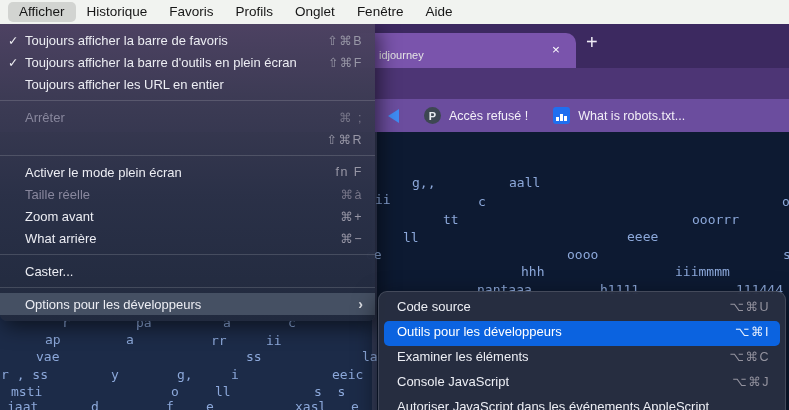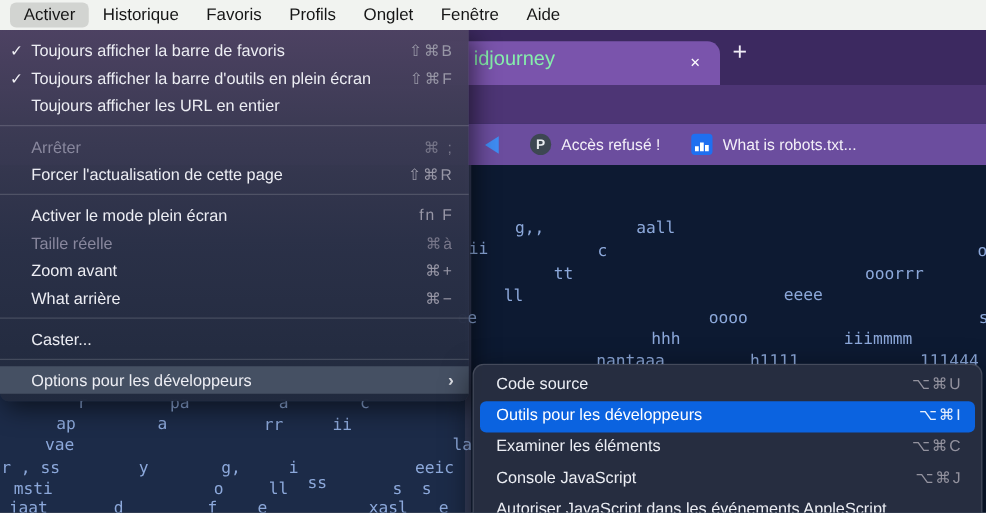--- a/index.html
+++ b/index.html
@@ -7,21 +7,21 @@
   .screen{position:relative;width:789px;height:410px;overflow:hidden;background:#0d1a32;}
 
   
   .menubar{position:absolute;top:0;left:0;right:0;height:24px;background:#f1f3f0;display:flex;align-items:center;padding-left:8px;z-index:50;}
   .mb-item{font-size:13.5px;color:#161616;padding:0 11px;height:20px;line-height:20px;border-radius:5px;white-space:nowrap;}
   .mb-item.active{background:#d2d4d1;}
 
   
   .tabbar{position:absolute;top:24px;left:0;right:0;height:44px;background:#3c2960;}
   .tab{position:absolute;left:352px;top:9px;width:224px;height:35px;background:#7a54ac;border-radius:10px 10px 0 0;}
-  .tab-title{position:absolute;left:27px;top:6px;font-size:16px;color:#86efac;white-space:nowrap;}
+  .tab-title{position:absolute;left:27px;top:16px;font-size:11px;color:#e5e5e5;white-space:nowrap;}
   .tab-close{position:absolute;right:16px;top:9px;font-size:13.5px;color:#fff;}
   .newtab{position:absolute;left:586px;top:7px;font-size:20px;font-weight:300;color:#f0ecf6;}
   .toolbar{position:absolute;top:68px;left:0;right:0;height:31px;background:#4d3575;}
   .bookmarksbar{position:absolute;top:99px;left:0;right:0;height:33px;background:#6b4d9e;display:flex;align-items:center;gap:25px;padding-left:388px;}
   .bookmark{display:flex;align-items:center;gap:8px;color:#f3eff8;font-size:12.5px;white-space:nowrap;}
   .bm-tri{width:0;height:0;border-top:7px solid transparent;border-bottom:7px solid transparent;border-right:11px solid #3f8cf3;}
   .bm-pb{width:17px;height:17px;border-radius:50%;background:#3d4752;color:#e8ecef;font-size:11px;font-weight:bold;display:flex;align-items:center;justify-content:center;}
   .bm-chart{width:17px;height:17px;border-radius:3px;background:#1f6ff0;display:flex;align-items:flex-end;justify-content:center;gap:1.5px;padding-bottom:3px;box-sizing:border-box;}
   .bm-chart i{display:block;width:2.5px;background:#fff;}
   .bm-chart i:nth-child(1){height:4px;}
@@ -107,41 +107,41 @@
       <span class="ascii" style="left: 736px; top: 151px;">111444</span>
       <span class="ascii" style="left: 62px; top: 184px;">r</span>
       <span class="ascii" style="left: 136px; top: 184px;">pa</span>
       <span class="ascii" style="left: 223px; top: 184px;">a</span>
       <span class="ascii" style="left: 288px; top: 184px;">c</span>
       <span class="ascii" style="left: 45px; top: 201px;">ap</span>
       <span class="ascii" style="left: 126px; top: 201px;">a</span>
       <span class="ascii" style="left: 211px; top: 202px;">rr</span>
       <span class="ascii" style="left: 266px; top: 202px;">ii</span>
       <span class="ascii" style="left: 36px; top: 218px;">vae</span>
-      <span class="ascii" style="left: 246px; top: 218px; margin-top: 30px;">ss</span>
+      <span class="ascii" style="left: 246px; top: 218px;">ss</span>
       <span class="ascii" style="left: 362px; top: 218px;">la</span>
       <span class="ascii" style="left: 1px; top: 236px;">r , ss</span>
       <span class="ascii" style="left: 111px; top: 236px;">y</span>
       <span class="ascii" style="left: 177px; top: 236px;">g,</span>
       <span class="ascii" style="left: 231px; top: 236px;">i</span>
       <span class="ascii" style="left: 332px; top: 236px;">eeic</span>
       <span class="ascii" style="left: 11px; top: 253px;">msti</span>
       <span class="ascii" style="left: 171px; top: 253px;">o</span>
       <span class="ascii" style="left: 215px; top: 253px;">ll</span>
       <span class="ascii" style="left: 314px; top: 253px;">s  s</span>
       <span class="ascii" style="left: 7px; top: 268px;">jaat</span>
       <span class="ascii" style="left: 91px; top: 268px;">d</span>
       <span class="ascii" style="left: 166px; top: 268px;">f</span>
       <span class="ascii" style="left: 206px; top: 268px;">e</span>
       <span class="ascii" style="left: 295px; top: 268px;">xasl</span>
       <span class="ascii" style="left: 351px; top: 268px;">e</span>
     </div>
 
   <div class="menubar">
-      <span class="mb-item active">Activer</span>
+      <span class="mb-item active">Afficher</span>
       <span class="mb-item">Historique</span>
       <span class="mb-item">Favoris</span>
       <span class="mb-item">Profils</span>
       <span class="mb-item">Onglet</span>
       <span class="mb-item">Fenêtre</span>
       <span class="mb-item">Aide</span>
     </div>
 
   <div class="menu">
       <div class="mrow">
@@ -159,21 +159,20 @@
         <span class="mlabel">Toujours afficher les URL en entier</span>
       </div>
       <div class="msep"></div>
       <div class="mrow disabled">
         <span class="check"></span>
         <span class="mlabel">Arrêter</span>
         <span class="mshort">⌘ ;</span>
       </div>
       <div class="mrow">
         <span class="check"></span>
-        <span class="mlabel">Forcer l'actualisation de cette page</span>
         <span class="mshort">⇧⌘R</span>
       </div>
       <div class="msep"></div>
       <div class="mrow">
         <span class="check"></span>
         <span class="mlabel">Activer le mode plein écran</span>
         <span class="mshort">fn F</span>
       </div>
       <div class="mrow disabled">
         <span class="check"></span>

